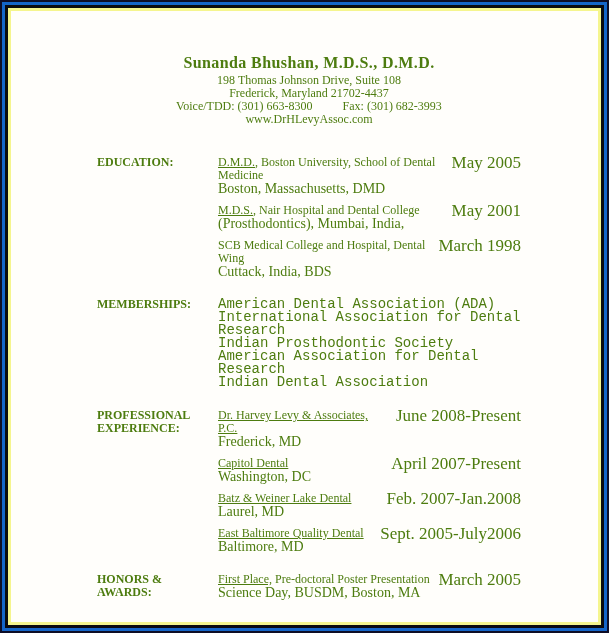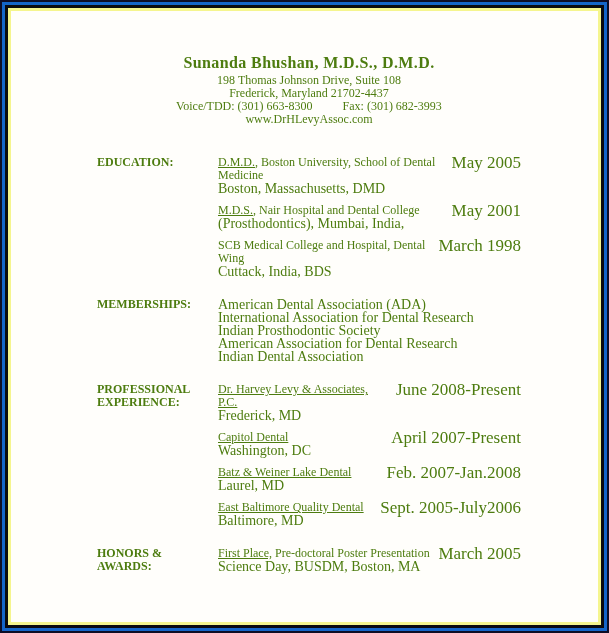--- a/index.html
+++ b/index.html
@@ -39,21 +39,21 @@
     font-size: 12px;
     line-height: 13px;
   }
   .entries { flex: 1; min-width: 0; }
   .entry { margin-bottom: 9px; }
   .row { display: flex; justify-content: space-between; }
   .main { font-size: 12px; line-height: 13px; padding-right: 8px; }
   .date { font-size: 17px; line-height: 13px; white-space: nowrap; text-align: right; }
   .line2, .list-line { font-size: 14px; line-height: 13px; }
   .u { text-decoration: underline; }
-  .member-list { margin-bottom: 9px; }
+  .member-list { margin-bottom: 9px; font-family: Liberation Mono, monospace; }
 </style>
 </head>
 <body>
 
 <div class="frame-outer">
   <div class="frame-blue">
     <div class="frame-black">
       <div class="frame-yellow">
         <div class="page">
 

